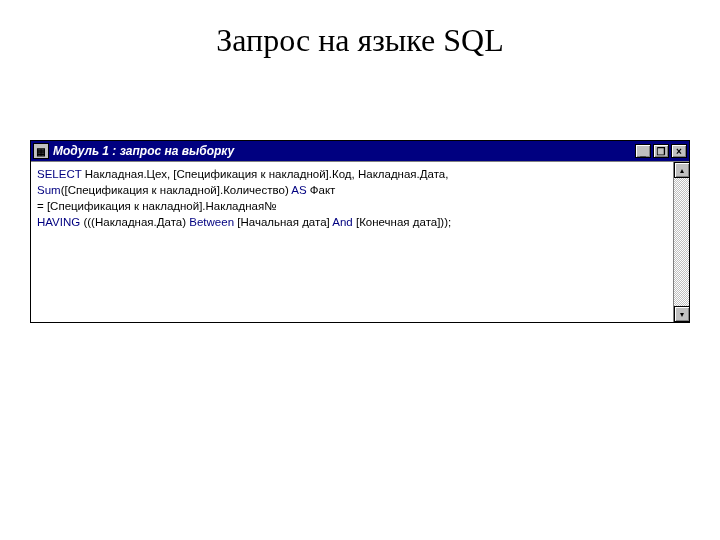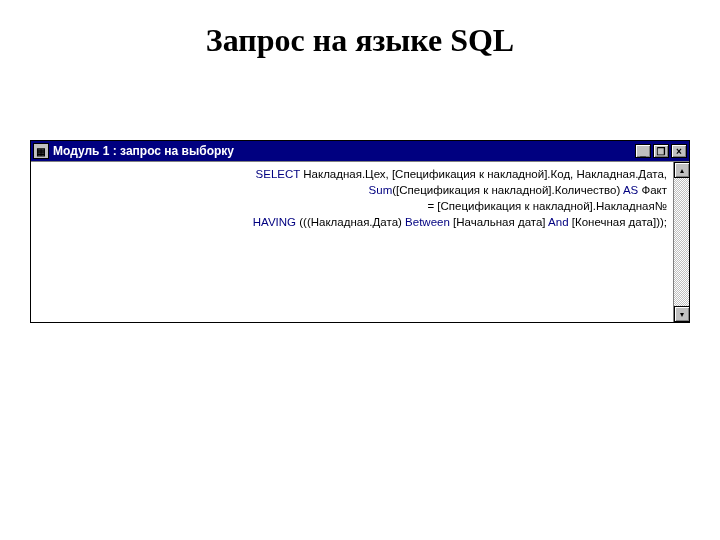--- a/index.html
+++ b/index.html
@@ -11,21 +11,21 @@
     overflow: hidden;
   }
   .slide {
     width: 720px;
     height: 540px;
     position: relative;
   }
   .heading {
     text-align: center;
     font-size: 32px;
-    font-weight: bold;
+    font-weight: normal;
     color: #000;
     padding-top: 22px;
     padding-bottom: 40px;
     font-family: "Times New Roman", serif;
   }
   .window {
     position: absolute;
     left: 30px;
     top: 140px;
     width: 660px;
@@ -49,21 +49,21 @@
     height: 16px;
     margin-right: 4px;
     display: inline-flex;
     align-items: center;
     justify-content: center;
     background: #c0c0c0;
     border: 1px solid #000;
     font-size: 10px;
     color: #000;
   }
-  .title-text { flex: 1; }
+  .title-text { flex: 1; font-style: italic; }
   .title-buttons {
     display: flex;
     gap: 0;
   }
   .tb-btn {
     width: 16px;
     height: 14px;
     background: #c0c0c0;
     border: 1px solid #000;
     box-shadow: inset 1px 1px 0 #fff, inset -1px -1px 0 #808080;
@@ -84,21 +84,21 @@
   .code-area {
     flex: 1;
     background: #fff;
     padding: 4px 6px;
     font-family: Verdana, Tahoma, sans-serif;
     font-size: 11.5px;
     line-height: 16px;
     color: #000;
     min-height: 160px;
   }
-  .code-line { white-space: pre-wrap; word-break: break-word; text-align: right; }
+  .code-line { white-space: pre-wrap; word-break: break-word; }
   .kw { color: #000080; }
   .scrollbar {
     width: 16px;
     background: #c0c0c0;
     display: flex;
     flex-direction: column;
     justify-content: space-between;
     border-left: 1px solid #808080;
   }
   .sb-btn {

